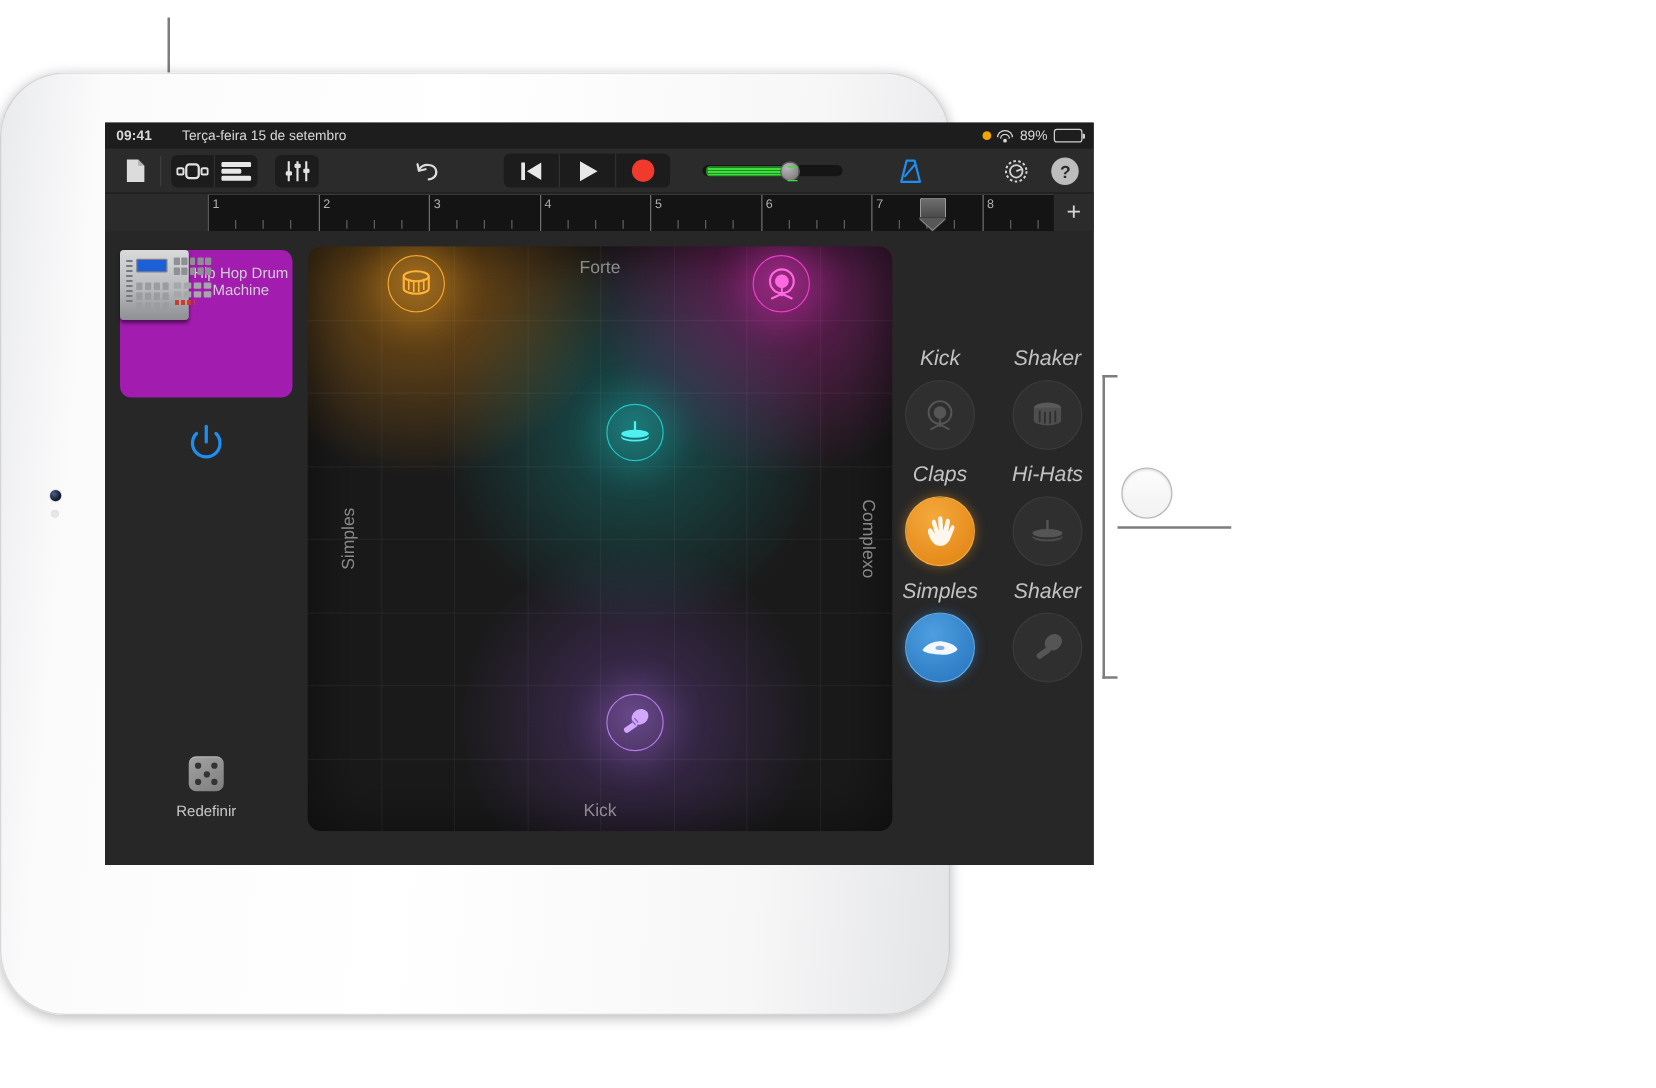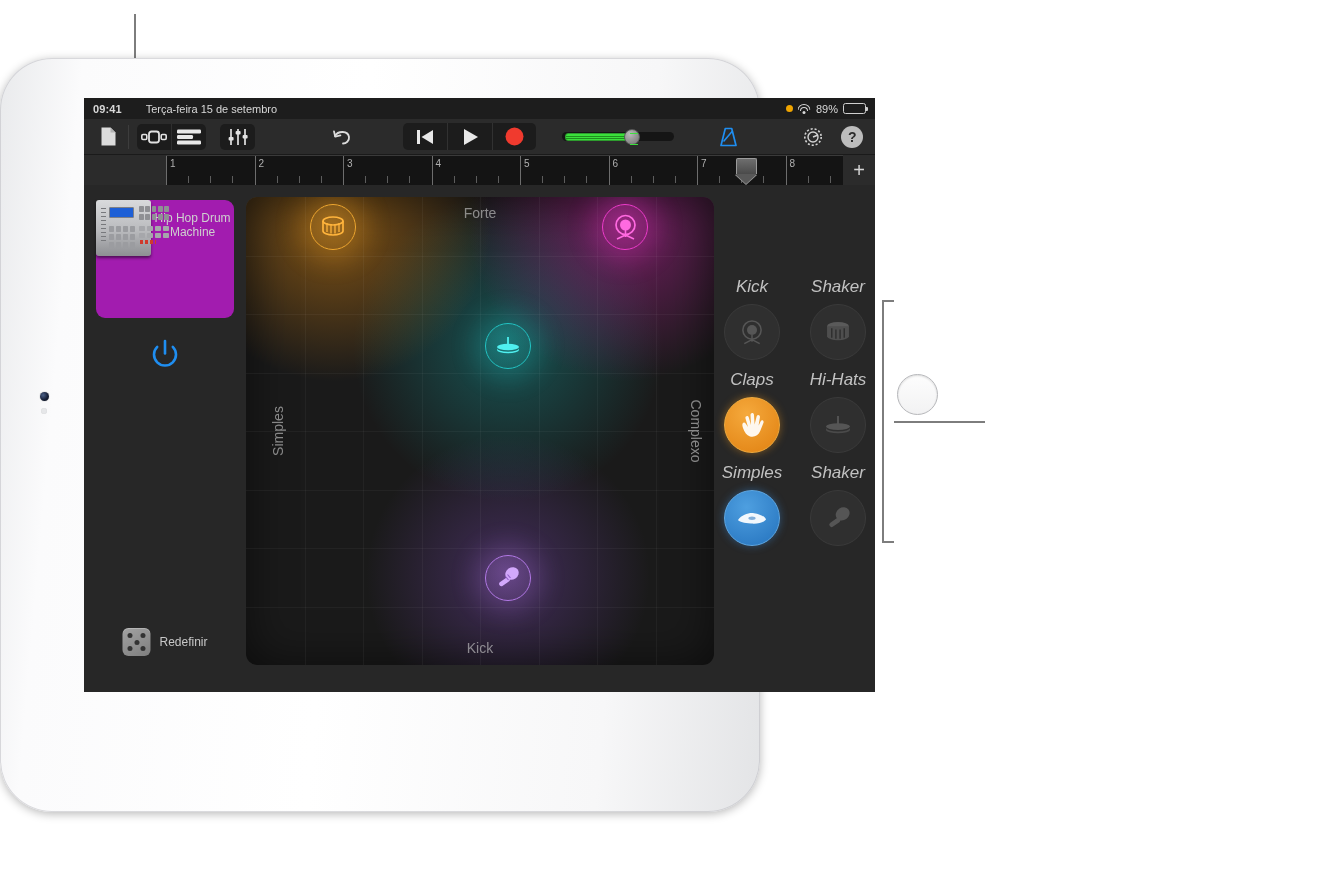--- a/index.html
+++ b/index.html
@@ -199,21 +199,21 @@
   }
   #instr-name {
     margin-top: 11px; font-size: 12px; color: #cfcfcf; text-align: center;
   }
   #power-btn {
     position: absolute; left: 50%; transform: translateX(-50%); top: 152px;
     width: 34px; height: 34px; cursor: pointer;
   }
   #reset-wrap {
     position: absolute; left: 50%; transform: translateX(-50%); bottom: 36px;
-    display: flex; flex-direction: row; align-items: center; gap: 9px;
+    display: flex; flex-direction: column; align-items: center; gap: 9px;
   }
   #dice {
     width: 28px; height: 28px; border-radius: 6px;
     background: linear-gradient(150deg,#a3a3a3,#7e7e7e);
     position: relative; box-shadow: inset 0 1px 0 rgba(255,255,255,.25);
   }
   #dice span {
     position: absolute; width: 5px; height: 5px; border-radius: 50%; background: #333;
   }
   #dice span:nth-child(1){ left:5px; top:5px; }

